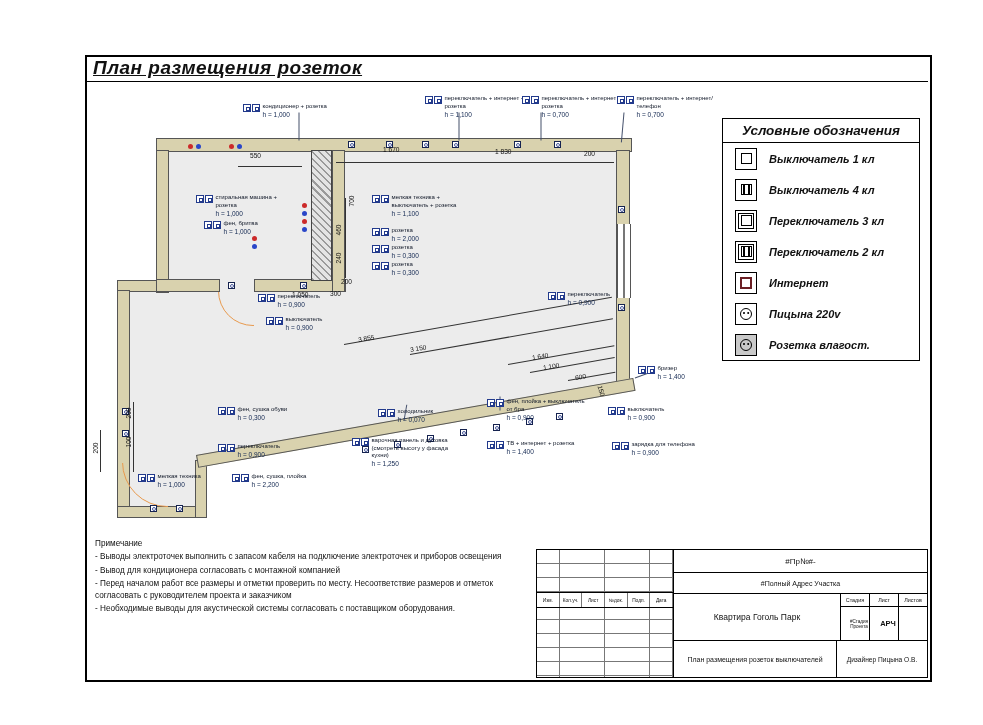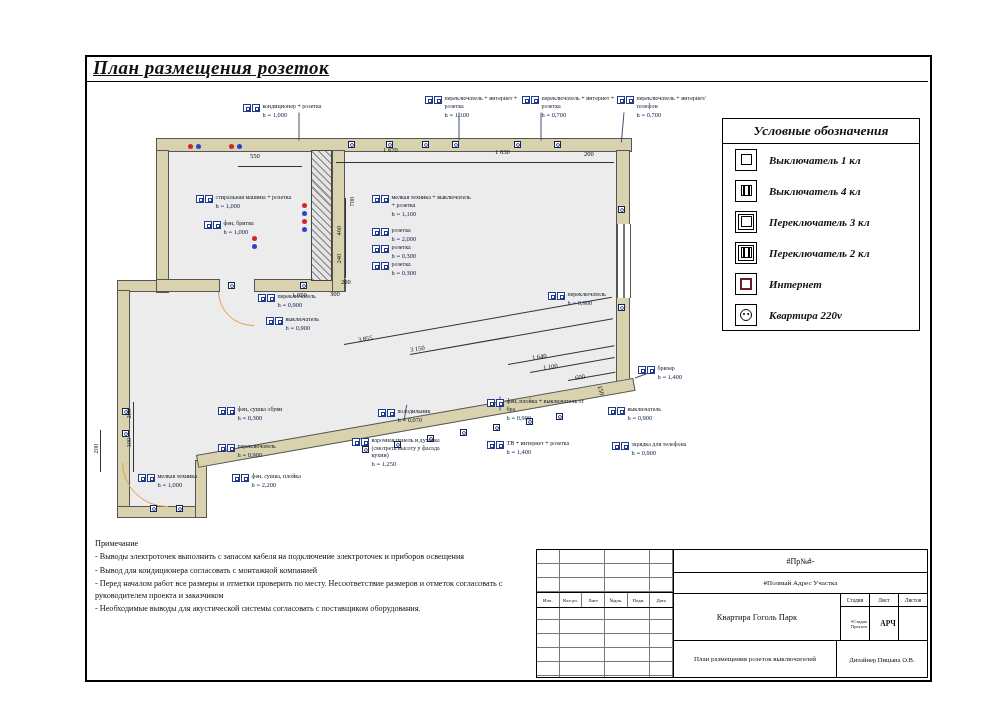--- a/index.html
+++ b/index.html
@@ -1,17 +1,17 @@
 <!DOCTYPE html>
 <html><head>
 <meta charset="utf-8">
 <style>
   html,body{margin:0;padding:0;background:#fff;}
   .sheet{position:relative;width:983px;height:725px;background:#fff;overflow:hidden;
-         font-family:Liberation Serif, serif;color:#111;}
+         font-family:Liberation Sans, sans-serif;color:#111;}
   .frame{position:absolute;left:85px;top:55px;width:843px;height:623px;border:2px solid #000;}
   .titlebar{position:absolute;left:85px;top:55px;width:843px;height:26px;border-bottom:1.5px solid #000;}
   .titlebar .t{position:absolute;left:8px;top:2px;font-style:italic;font-weight:bold;font-size:19px;
                text-decoration:underline;letter-spacing:.5px;}
 
   
   .interior{position:absolute;left:118px;top:150px;width:514px;height:370px;background:#ececec;
     clip-path:polygon(42px 0,512px 0,512px 238px,87px 315px,87px 367px,0 367px,0 140px,42px 140px);}
   .wall{position:absolute;background:#d9d2ae;border:1px solid #555;box-sizing:border-box;z-index:2;}
   .hatch{position:absolute;left:311px;top:150px;width:21px;height:131px;border:1px solid #444;box-sizing:border-box;z-index:2;
@@ -480,21 +480,27 @@
     <div class="lrow">
       <span class="sym">
           <span class="innet"></span>
         </span>
       <span class="llabel">Интернет</span>
     </div>
     <div class="lrow">
       <span class="sym">
           <span class="circ"></span>
         </span>
-      <span class="llabel">Квартира 220v</span>
+      <span class="llabel">Пицына 220v</span>
+    </div>
+    <div class="lrow">
+      <span class="sym wet">
+          <span class="circ"></span>
+        </span>
+      <span class="llabel">Розетка влагост.</span>
     </div>
   </div>
 
   <div class="notes">
     <div class="nt">Примечание</div>
     <div class="nt">- Выводы электроточек выполнить с запасом кабеля на подключение электроточек и приборов освещения</div>
     <div class="nt">- Вывод для кондиционера согласовать с монтажной компанией</div>
     <div class="nt">- Перед началом работ все размеры и отметки проверить по месту. Несоответствие размеров и отметок согласовать с руководителем проекта и заказчиком</div>
     <div class="nt">- Необходимые выводы для акустической системы согласовать с поставщиком оборудования.</div>
   </div>

